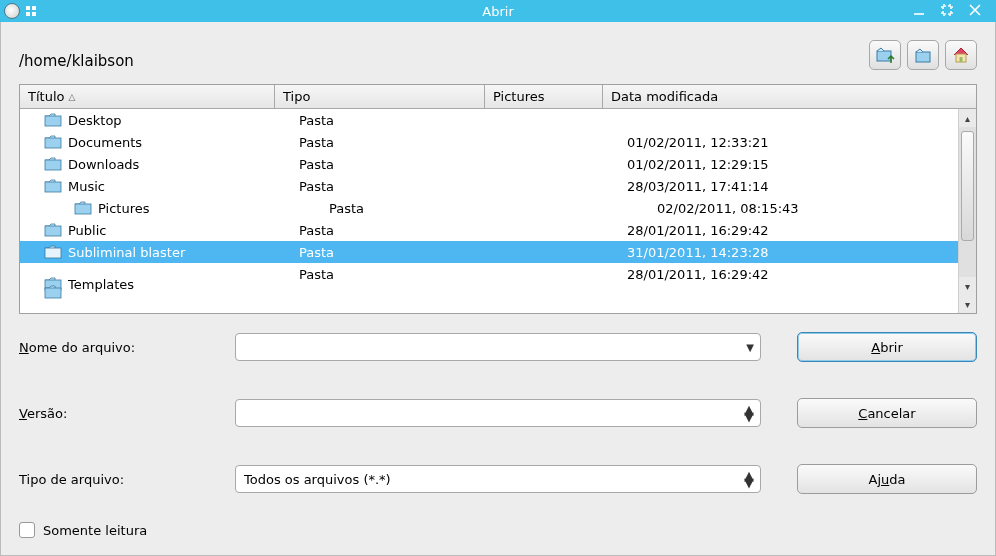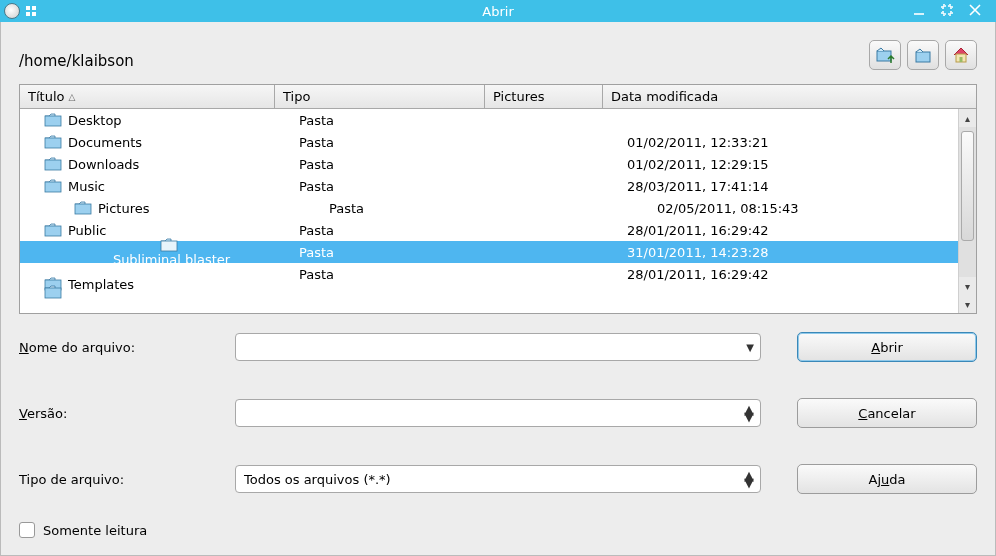--- a/index.html
+++ b/index.html
@@ -177,36 +177,36 @@
           <div class="row">
             <div class="c col-titulo" style="display:flex;align-items:center;margin-left:30px;">
               <svg class="folder-icon" width="18" height="14" viewBox="0 0 18 14">
                 <path d="M1 3 L5 3 L7 1 L11 1 L11 3" fill="#cde8f7" stroke="#3b7aa3" stroke-width="0.8"></path>
                 <rect x="1" y="3" width="16" height="10" fill="#9cd0ef" stroke="#3b7aa3" stroke-width="0.8"></rect>
               </svg>
               <span>Pictures</span>
             </div>
             <div class="c col-tipo">Pasta</div>
             <div class="c col-tamanho"></div>
-            <div class="c col-data">02/05/2011, 08:15:43</div>
+            <div class="c col-data">02/02/2011, 08:15:43</div>
           </div>
           <div class="row">
             <div class="c col-titulo" style="display:flex;align-items:center;">
               <svg class="folder-icon" width="18" height="14" viewBox="0 0 18 14">
                 <path d="M1 3 L5 3 L7 1 L11 1 L11 3" fill="#cde8f7" stroke="#3b7aa3" stroke-width="0.8"></path>
                 <rect x="1" y="3" width="16" height="10" fill="#9cd0ef" stroke="#3b7aa3" stroke-width="0.8"></rect>
               </svg>
               <span>Public</span>
             </div>
             <div class="c col-tipo">Pasta</div>
             <div class="c col-tamanho"></div>
             <div class="c col-data">28/01/2011, 16:29:42</div>
           </div>
           <div class="row selected">
-            <div class="c col-titulo" style="display:flex;align-items:center;flex-direction:column;">
+            <div class="c col-titulo" style="display:flex;align-items:center;">
               <svg class="folder-icon" width="18" height="14" viewBox="0 0 18 14">
                 <path d="M1 3 L5 3 L7 1 L11 1 L11 3" fill="#cde8f7" stroke="#3b7aa3" stroke-width="0.8"></path>
                 <rect x="1" y="3" width="16" height="10" fill="#9cd0ef" stroke="#3b7aa3" stroke-width="0.8"></rect>
               </svg>
               <span>Subliminal blaster</span>
             </div>
             <div class="c col-tipo">Pasta</div>
             <div class="c col-tamanho"></div>
             <div class="c col-data">31/01/2011, 14:23:28</div>
           </div>

